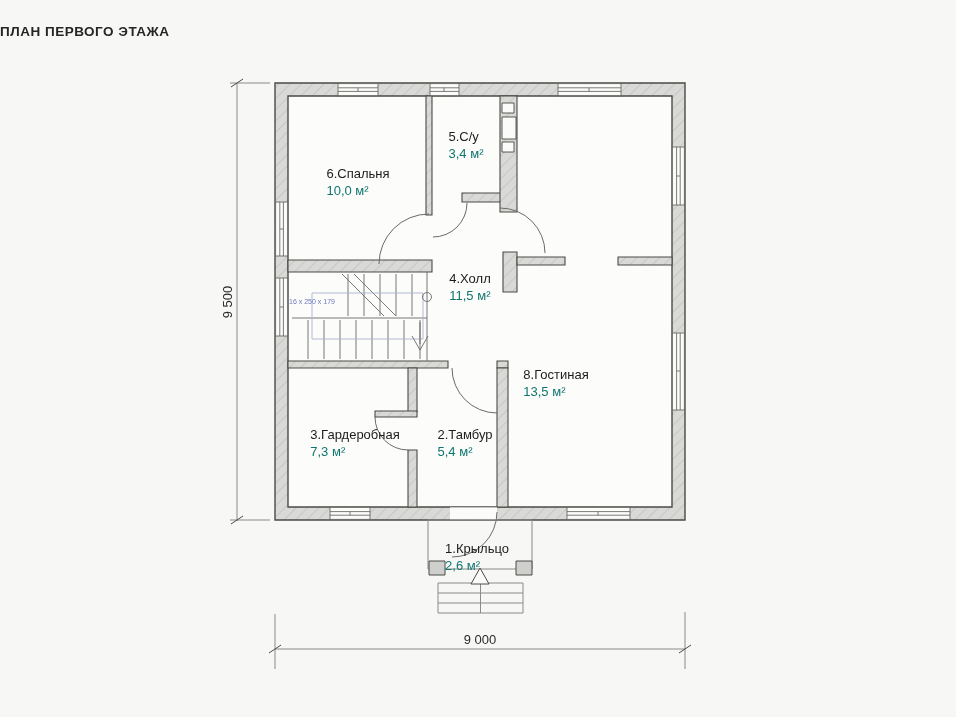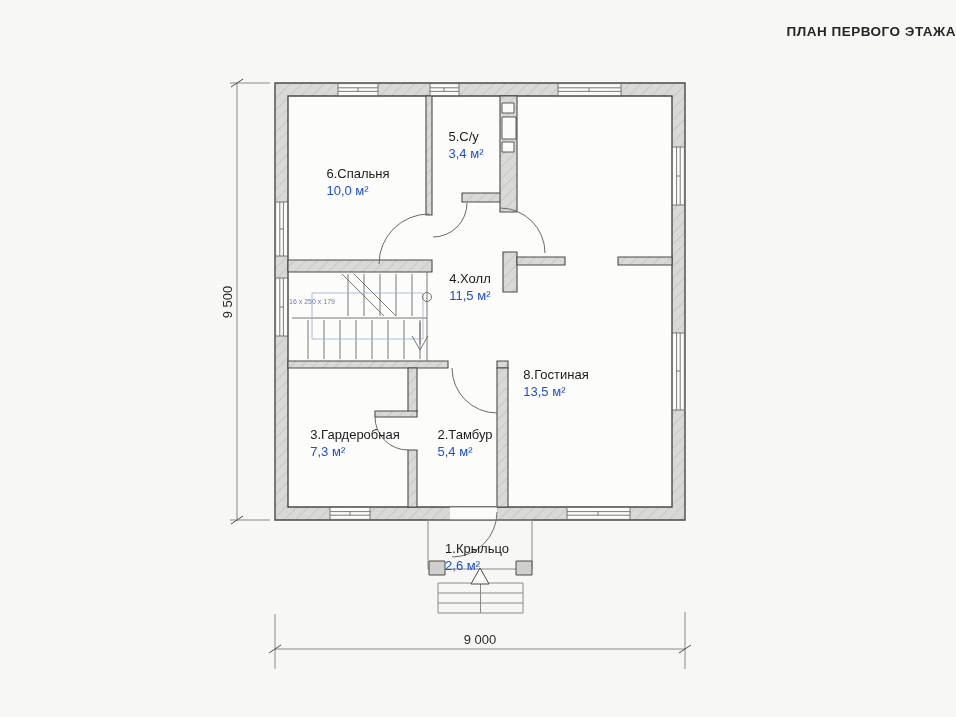--- a/index.html
+++ b/index.html
@@ -2,29 +2,29 @@
 <html><head>
 <meta charset="utf-8">
 <style>
   html,body{margin:0;padding:0;background:#f7f7f6;}
   #stage{
     position:relative;width:956px;height:717px;background:#f7f7f6;overflow:hidden;
     font-family:"Liberation Sans", sans-serif;
   }
   #plan-svg{position:absolute;left:0;top:0;}
   .page-title{
-    position:absolute;left:0;top:24px;width:956px;text-align:right;
+    position:absolute;left:0;top:24px;width:956px;text-align:left;
     font-size:13.5px;font-weight:bold;color:#252525;letter-spacing:.5px;
   }
   .room-label{
     position:absolute;transform:translate(-50%,-50%);
     text-align:left;line-height:1.28;white-space:nowrap;
   }
   .room-name{font-size:13px;color:#1c1c1c;}
-  .room-area{font-size:13px;color:#1d4ed8;}
+  .room-area{font-size:13px;color:#0f766e;}
   .dim-label{
     position:absolute;transform:translate(-50%,-50%);
     font-size:13px;color:#2a2a2a;white-space:nowrap;
   }
   .dim-label.vert{transform:translate(-50%,-50%) rotate(-90deg);}
   .stair-note{
     position:absolute;font-size:7px;color:#6b79c0;white-space:nowrap;
     transform:translate(0,-50%);
   }
   svg line, svg path, svg rect, svg circle, svg polygon{vector-effect:non-scaling-stroke;}

